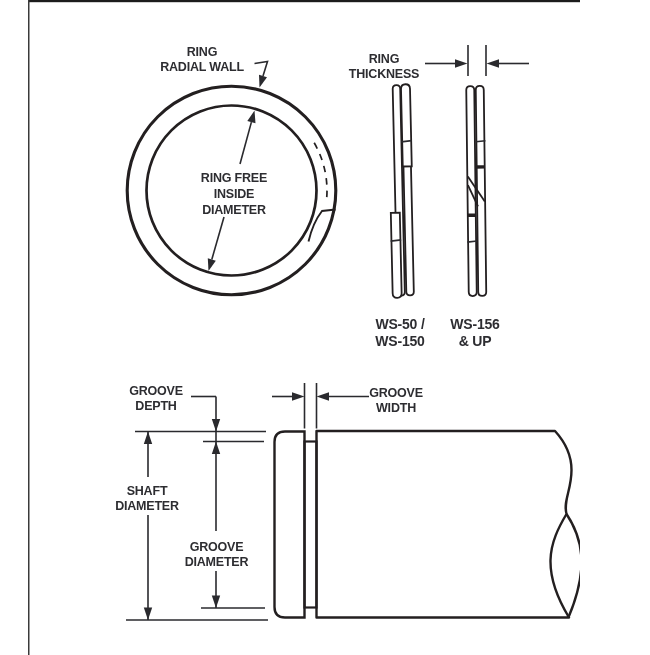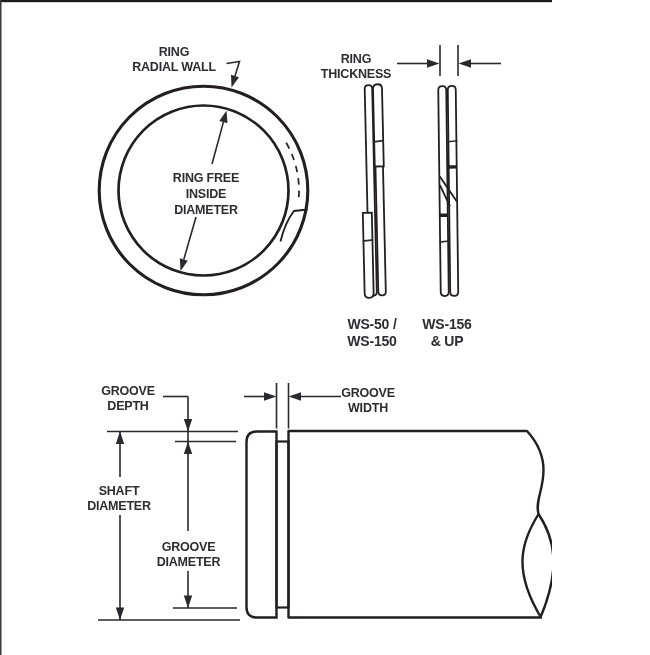--- a/index.html
+++ b/index.html
@@ -1,16 +1,16 @@
 <!DOCTYPE html>
 <html><head>
 <meta charset="utf-8">
 <style>
   html,body{margin:0;padding:0;background:#ffffff;}
-  .canvas{position:relative;width:552px;height:655px;background:#ffffff;overflow:hidden;}
+  .canvas{position:relative;width:552px;height:655px;background:#ffffff;overflow:hidden;padding-left:28px;}
   svg{display:block;}
   text{font-family:"Liberation Sans",sans-serif;font-weight:bold;fill:#2d2d31;}
   .lbl{font-size:12.5px;letter-spacing:-0.2px;}
   .ws{font-size:14px;letter-spacing:-0.2px;}
   .outline{fill:none;stroke:#231f20;}
   .dim{stroke:#2a2a2e;stroke-width:1.6;fill:none;}
   .ah{fill:#2a2a2e;stroke:none;}
 </style>
 </head>
 <body>

